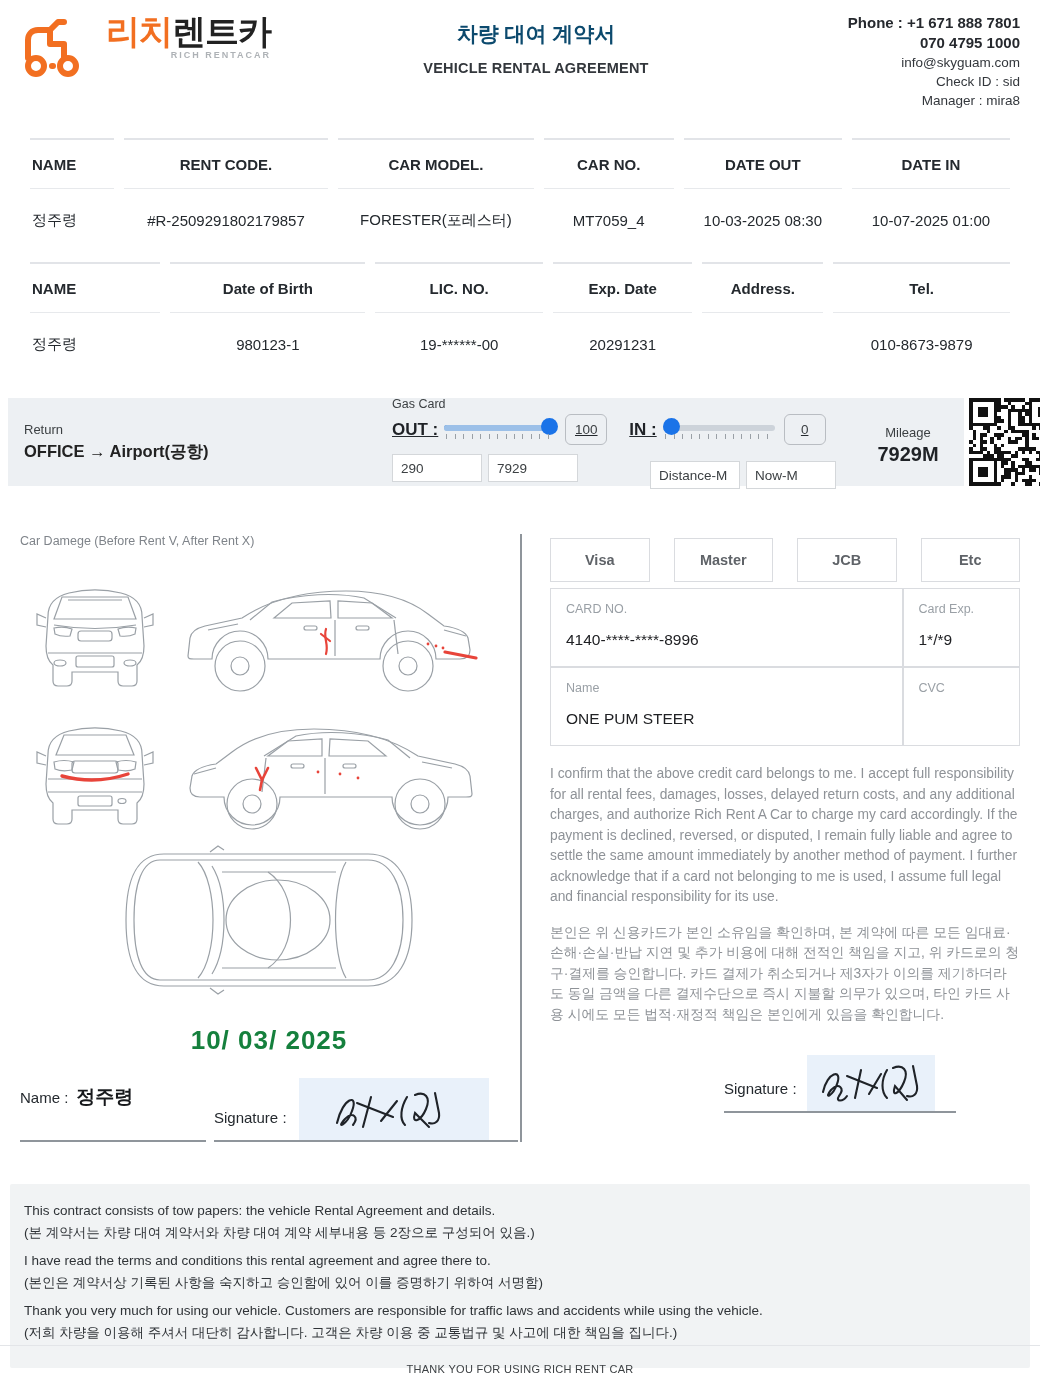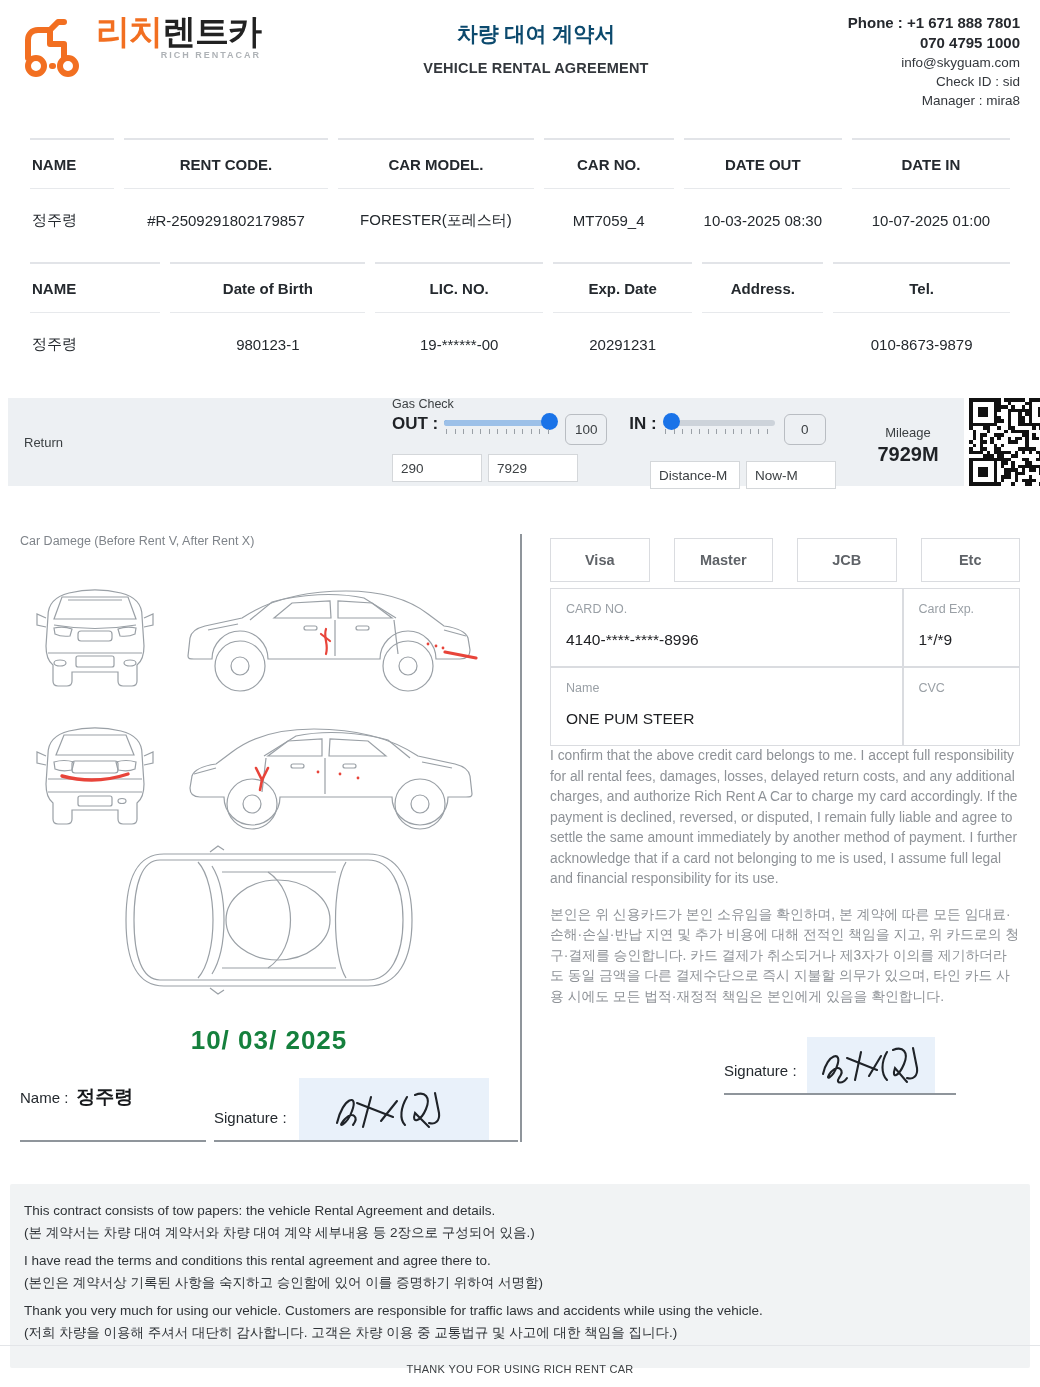--- a/index.html
+++ b/index.html
@@ -3,21 +3,21 @@
 <meta charset="utf-8">
 <style>
   * { margin:0; padding:0; box-sizing:border-box; }
   html,body { background:#fff; }
   body {
     width:1040px; height:1387px; margin:0 auto; position:relative;
     font-family:"Liberation Sans","DejaVu Sans",sans-serif; color:#24292e; overflow:hidden;
   }
   
   .header { display:flex; padding:14px 20px 0 20px; }
-  .logo-wrap { width:300px; display:flex; align-items:flex-start; gap:2px; }
+  .logo-wrap { width:300px; display:flex; align-items:flex-start; gap:12px; }
   .logo-car { flex:0 0 auto; margin-top:4px; }
   .logo-text { line-height:1; }
   .logo-kr { font-size:34px; font-weight:bold; letter-spacing:-1px; }
   .logo-kr .orange { color:#f26f21; }
   .logo-kr .dark { color:#222; }
   .logo-sub { text-align:right; font-size:9px; color:#aeb2b6; letter-spacing:2px; margin-top:3px; font-weight:bold; }
   .title-center { flex:1; text-align:center; padding-top:6px; }
   .title-kr { font-size:21px; font-weight:bold; color:#0c4a6e; }
   .title-en { font-size:14.5px; font-weight:bold; color:#33373c; margin-top:12px; letter-spacing:.2px; }
   .contact { width:268px; text-align:right; color:#33373c; }
@@ -31,21 +31,21 @@
   table.info.second { margin-top:0; }
   
   .band-row { display:flex; margin:12px 0 0 8px; align-items:flex-start; }
   .band { flex:1; background:#edf0f3; height:88px; display:flex; align-items:center; padding-left:16px; }
   .return-block { width:368px; }
   .return-label { font-size:13px; color:#3c4043; }
   .return-value { font-size:16.5px; font-weight:bold; color:#222; margin-top:4px; }
   .gas-block { width:460px; padding-top:2px; }
   .gas-label { font-size:12.5px; color:#3c4043; margin-bottom:3px; }
   .slider-row { display:flex; align-items:center; }
-  .slider-grp { display:flex; align-items:flex-start; }
+  .slider-grp { display:flex; align-items:center;text-decoration:underline; }
   .io-label { font-size:17px; font-weight:bold; color:#1f2226; margin-right:6px; }
   .slider { position:relative; width:112px; height:22px; margin-right:9px; }
   .track { position:absolute; top:6px; left:0; right:0; height:6px; border-radius:3px; background:#cdd3da; }
   .slider.out .track { background:#adc8e8; box-shadow:inset 0 1px 0 #5a96d8; }
   .fill { height:100%; border-radius:3px; background:#9cc0e8; }
   .slider.out .fill { width:100%; }
   .slider.in .fill { width:0; }
   .handle { position:absolute; top:-1px; width:17px; height:17px; border-radius:50%; background:#1a73e8; }
   .slider.out .handle { right:-2px; }
   .slider.in .handle { left:0; }
@@ -88,21 +88,21 @@
   .sig-label { font-size:15px; color:#24292e; padding-bottom:14px; }
   .sig-box { margin-left:12px; width:190px; height:62px; background:#e9f1fa; display:flex; align-items:center; justify-content:center; }
   
   .card-head { display:grid; grid-template-columns:repeat(4,1fr); gap:24px; margin-top:4px; }
   .card-type { border:1px solid #dadce0; text-align:center; padding:13px 0; font-size:14.5px; font-weight:bold; color:#5f6368; background:#fff; }
   .card-body { display:grid; grid-template-columns:repeat(4,1fr); gap:0; margin-top:6px; }
   .card-cell { border:1px solid #dadce0; padding:13px 15px 17px; }
   .span3 { grid-column:1 / span 3; }
   .cell-label { font-size:12.5px; color:#9aa0a6; }
   .cell-value { margin-top:15px; font-size:15.5px; color:#202124; min-height:18px; }
-  .confirm-en { font-size:13.8px; line-height:20.5px; color:#8e9297; }
+  .confirm-en { margin-top:18px; font-size:13.8px; line-height:20.5px; color:#8e9297; }
   .confirm-kr { margin-top:15px; font-size:13.8px; line-height:20.5px; color:#8e9297; }
   .sig-line-right { display:flex; align-items:flex-end; border-bottom:2px solid #8f959b; margin:30px 64px 0 auto; width:232px; }
   .sig-box-r { margin-left:10px; width:128px; height:56px; background:#e9f1fa; display:flex; align-items:center; justify-content:center; }
   
   .footer-box { margin:42px 10px 0; background:#f1f3f4; padding:19px 14px 15px; border-radius:2px; }
   .f-pair { margin-bottom:11px; }
   .f-en { font-size:13.5px; color:#2f3337; }
   .f-kr { font-size:13.5px; color:#2f3337; margin-top:6px; }
   .bottom-bar { position:absolute; left:0; right:0; bottom:0; border-top:1px solid #e3e5e8; text-align:center; padding:13px 0 10px; }
   .thanks { font-size:11px; color:#3c4043; letter-spacing:.3px; }
@@ -178,23 +178,24 @@
     <td></td>
     <td>010-8673-9879</td>
   </tr>
 </tbody>
   </table>
 
 <div class="band-row">
   <div class="band">
     <div class="return-block">
       <div class="return-label">Return</div>
+      <div class="return-value">OFFICE → Airport(공항)</div>
     </div>
     <div class="gas-block">
-      <div class="gas-label">Gas Check</div>
+      <div class="gas-label">Gas Card</div>
       <div class="slider-row">
         <div class="slider-grp">
           <span class="io-label">OUT :</span>
           <div class="slider out">
             <div class="track">
                 <div class="fill"></div>
               </div>
             <div class="handle"></div>
             <div class="ticks"></div>
           </div>

